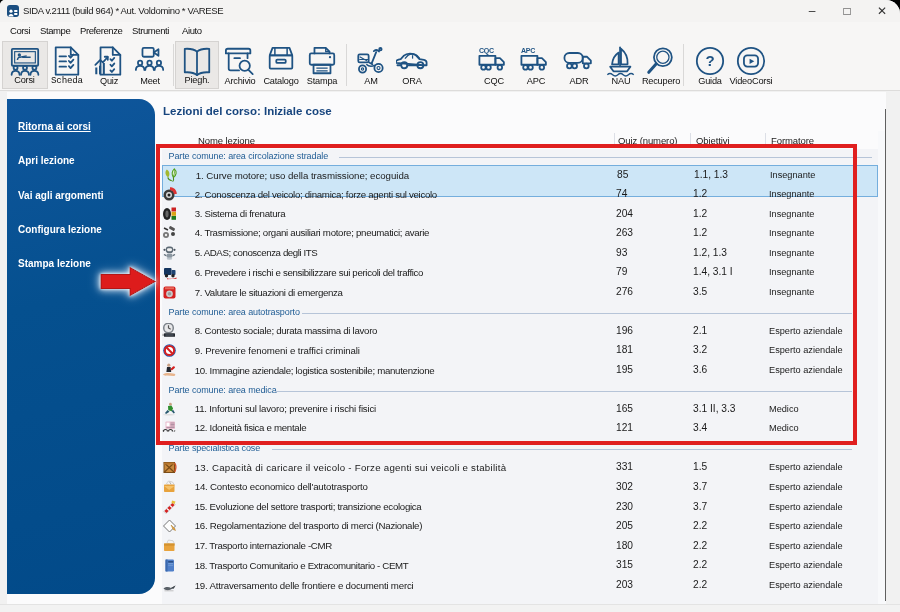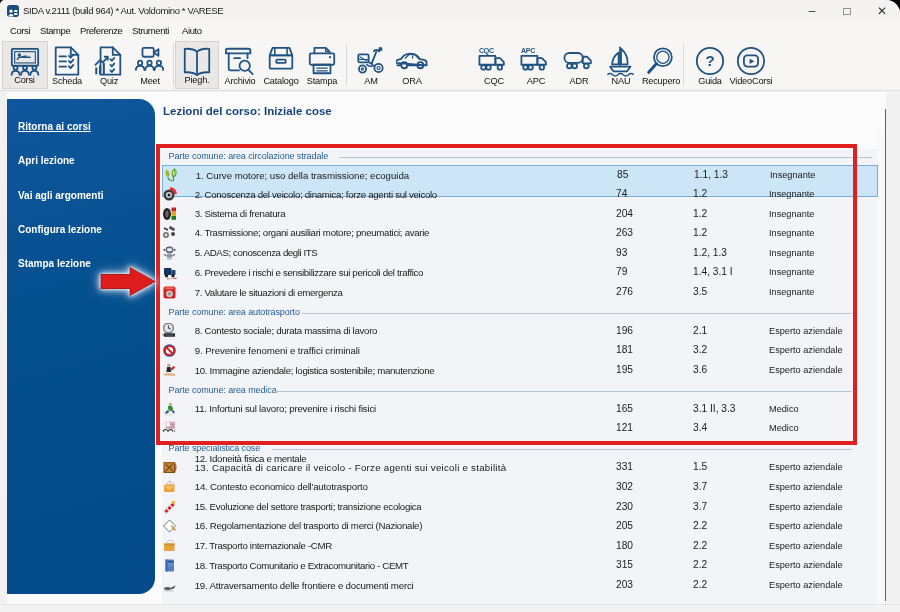--- a/index.html
+++ b/index.html
@@ -77,21 +77,21 @@
           <path d="M14 12 h9" stroke="#1f5383" stroke-width="1.6"></path>
 <circle cx="7" cy="23.2" r="2.1" fill="none" stroke="#1f5383" stroke-width="1.9" stroke-linecap="round" stroke-linejoin="round"></circle>
           <path d="M2.8 30.6 c0-2.8 1.9-4.1 4.2-4.1 s4.2 1.3 4.2 4.1" fill="none" stroke="#1f5383" stroke-width="1.9" stroke-linecap="round" stroke-linejoin="round"></path>
 <circle cx="17" cy="23.2" r="2.1" fill="none" stroke="#1f5383" stroke-width="1.9" stroke-linecap="round" stroke-linejoin="round"></circle>
           <path d="M12.8 30.6 c0-2.8 1.9-4.1 4.2-4.1 s4.2 1.3 4.2 4.1" fill="none" stroke="#1f5383" stroke-width="1.9" stroke-linecap="round" stroke-linejoin="round"></path>
 <circle cx="27" cy="23.2" r="2.1" fill="none" stroke="#1f5383" stroke-width="1.9" stroke-linecap="round" stroke-linejoin="round"></circle>
           <path d="M22.8 30.6 c0-2.8 1.9-4.1 4.2-4.1 s4.2 1.3 4.2 4.1" fill="none" stroke="#1f5383" stroke-width="1.9" stroke-linecap="round" stroke-linejoin="round"></path>
         </svg>
         <div class="lbl">Corsi</div>
       </div>
-<div class="tbtn" style="left:46.0px; width:42px;">
+<div class="tbtn" style="left:46.0px; width:42px;font-family:Liberation Mono, monospace;">
         <svg width="34" height="34" viewBox="0 0 34 34">
           <path d="M5 2.5 h16 l8 8 v21 h-24 z" fill="none" stroke="#1f5383" stroke-width="1.9" stroke-linecap="round" stroke-linejoin="round"></path>
           <path d="M21 2.5 v8 h8" fill="none" stroke="#1f5383" stroke-width="1.9" stroke-linecap="round" stroke-linejoin="round"></path>
 <path d="M9 12 h7 M9 17.5 h7 M9 23 h7" fill="none" stroke="#1f5383" stroke-width="1.9" stroke-linecap="round" stroke-linejoin="round"></path>
           <path d="M19 11.5 l1.8 2 3-3.4 M19 17 l1.8 2 3-3.4 M19 22.5 l1.8 2 3-3.4" fill="none" stroke="#1f5383" stroke-width="1.9" stroke-linecap="round" stroke-linejoin="round"></path>
         </svg>
         <div class="lbl">Scheda</div>
       </div>
 <div class="tbtn" style="left:89.0px; width:40px;">
         <svg width="34" height="34" viewBox="0 0 34 34">
@@ -254,20 +254,29 @@
   <div id="botstrip"></div>
   <div id="whitepanel"></div>
   <div id="sidebar">
     <span class="slink" style="top:21.6px; text-decoration:underline;">Ritorna ai corsi</span>
     <span class="slink" style="top:56.4px;">Apri lezione</span>
     <span class="slink" style="top:91px;">Vai agli argomenti</span>
     <span class="slink" style="top:124.6px;">Configura lezione</span>
     <span class="slink" style="top:159.3px;">Stampa lezione</span>
   </div>
   <div id="ctitle">Lezioni del corso: Iniziale cose</div>
+  <div id="theadrow">
+    <span style="left:36px;">Nome lezione</span>
+    <span style="left:456px;">Quiz (numero)</span>
+    <span style="left:534px;">Obiettivi</span>
+    <span style="left:609px;">Formatore</span>
+    <div class="hsep" style="left:452px;"></div>
+    <div class="hsep" style="left:528px;"></div>
+    <div class="hsep" style="left:603px;"></div>
+  </div>
   <div id="tbody">
 <div class="sec" style="top:-1.1px;">
         <span class="t">Parte comune: area circolazione stradale</span>
         <div class="ln" style="left:177px; width:533px;"></div>
       </div>
 <div class="row" id="selrow" style="top:15.7px;">
         <svg class="ic" style="left:0px; top:2px;" width="15" height="15" viewBox="0 0 15 15">
           <path d="M3.8 1.5 C6.6 3 7.2 6.8 5.3 9.3 C2.4 7.8 1.4 3.9 3.8 1.5z" fill="#a3b82e"></path>
           <path d="M11.3 0.8 C14.3 3.3 13.4 7.8 10.4 9.4 C8.4 6.9 8.9 2.8 11.3 0.8z" fill="#e9f3e0" stroke="#52a01e" stroke-width="1.1"></path>
           <path d="M11.2 2 c0.6 2.2 0.2 4.6-1 6.4" stroke="#52a01e" stroke-width="0.8" fill="none"></path>
@@ -415,21 +424,21 @@
         <span class="f">Medico</span>
       </div>
 <div class="row" style="top:269.4px;">
         <svg class="ic" style="left:0px; top:2px;" width="15" height="15" viewBox="0 0 15 15">
           <rect x="3.5" y="1.5" width="9.5" height="7.5" rx="0.8" fill="#e9bccd"></rect>
           <rect x="4.5" y="2.6" width="3" height="3.6" fill="#fff"></rect>
           <path d="M8.5 3 h4 M8.5 4.5 h4 M8.5 6 h4 M4.5 7.5 h8" stroke="#9b7f92" stroke-width="0.7"></path>
           <path d="M1.5 11.5 a2 2 0 0 1 4 0 m1 0 a2 2 0 0 1 4 0" stroke="#333" stroke-width="1.2" fill="none"></path>
           <path d="M0.8 10.8 l1.2 0.4 M11.8 11.2 l1.4 -0.4" stroke="#333" stroke-width="1"></path>
         </svg>
-        <span class="t" style="letter-spacing:-0.31px;margin-top:31px;">12. Idoneità fisica e mentale</span>
+        <span class="t" style="letter-spacing:-0.31px;">12. Idoneità fisica e mentale</span>
         <span class="q">121</span>
         <span class="o">3.4</span>
         <span class="f">Medico</span>
       </div>
 <div class="sec" style="top:291.2px;">
         <span class="t">Parte specialistica cose</span>
         <div class="ln" style="left:110px; width:580px;"></div>
       </div>
 <div class="row" style="top:308.7px;">
         <svg class="ic" style="left:0px; top:2px;" width="15" height="15" viewBox="0 0 15 15">

